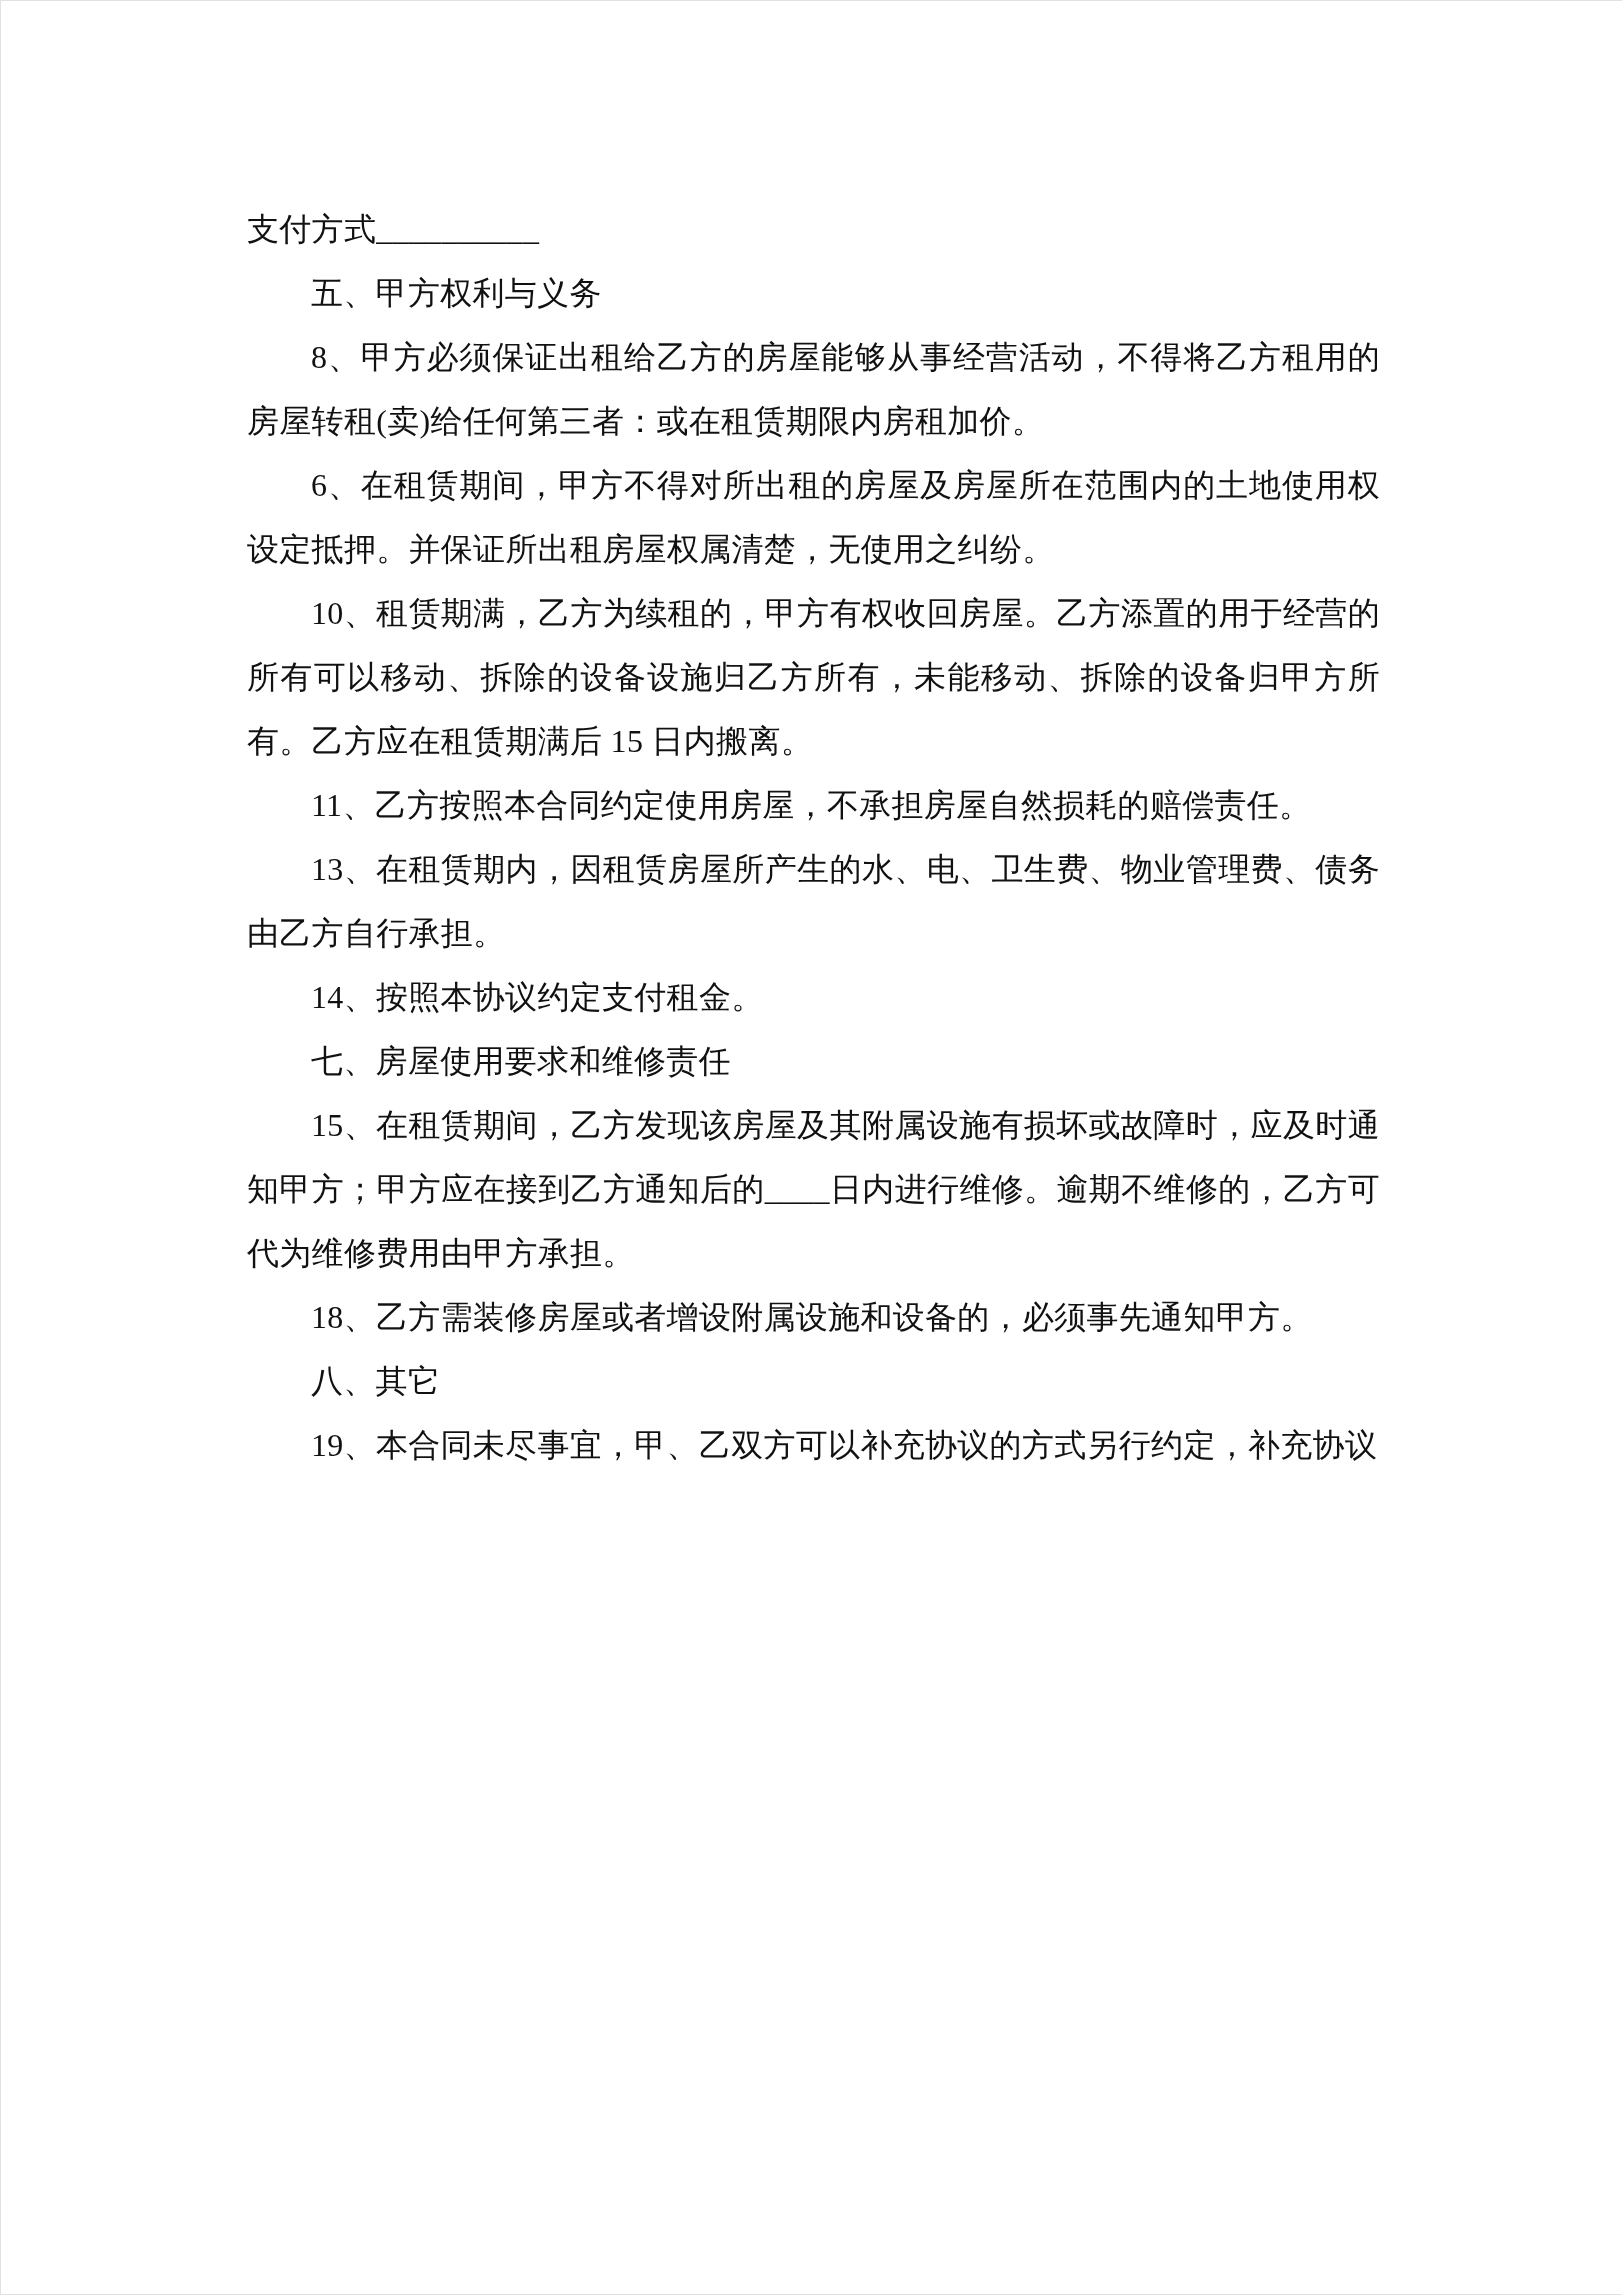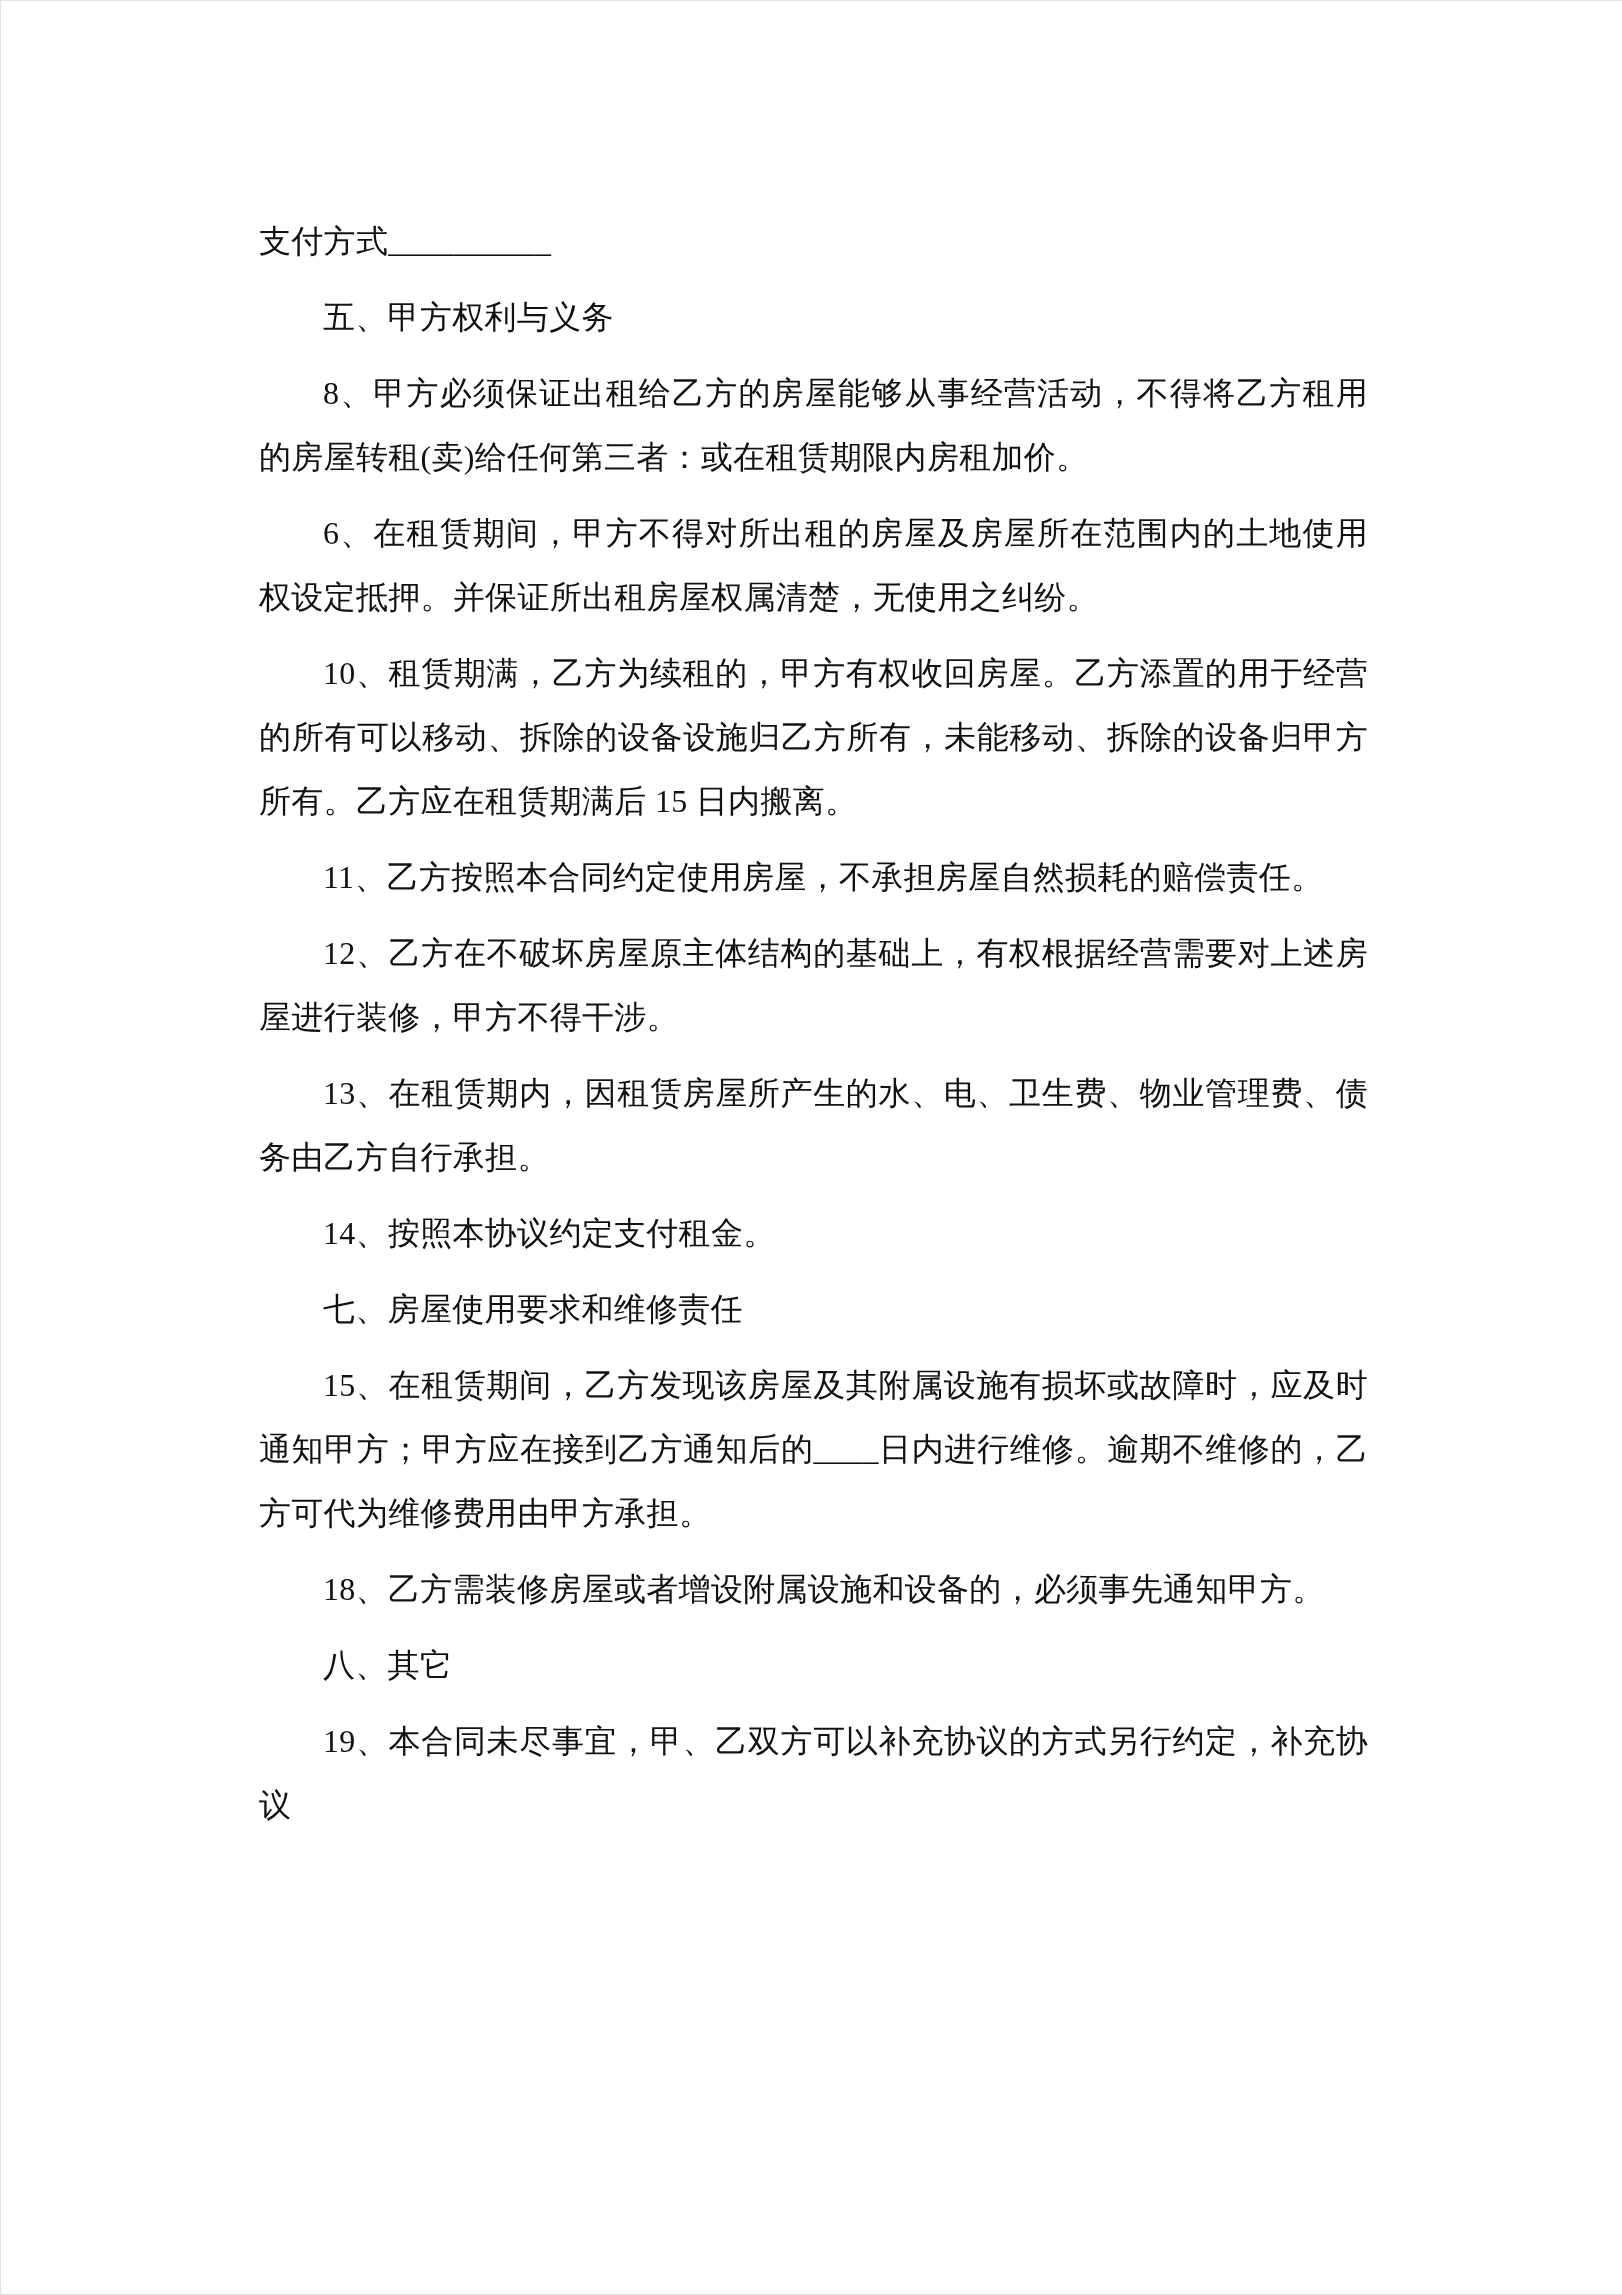--- a/index.html
+++ b/index.html
@@ -22,41 +22,40 @@
     position: absolute;
     left: 246px;
     top: 196px;
     width: 1133px;
     font-size: 32px;
     line-height: 64px;
     text-align: justify;
     letter-spacing: 0.3px;
   }
   .doc p {
-    margin: 12px;
+    margin: 0;
     padding: 0;
     word-break: break-all;
     font-family: Liberation Serif, serif;
   }
   .doc p.indent {
     text-indent: 64px; 
   }
 </style>
 </head>
 <body>
 
 <div class="page">
   <div class="doc">
     <p>支付方式__________</p>
     <p class="indent">五、甲方权利与义务</p>
     <p class="indent">8、甲方必须保证出租给乙方的房屋能够从事经营活动，不得将乙方租用的房屋转租(卖)给任何第三者：或在租赁期限内房租加价。</p>
     <p class="indent">6、在租赁期间，甲方不得对所出租的房屋及房屋所在范围内的土地使用权设定抵押。并保证所出租房屋权属清楚，无使用之纠纷。</p>
     <p class="indent">10、租赁期满，乙方为续租的，甲方有权收回房屋。乙方添置的用于经营的所有可以移动、拆除的设备设施归乙方所有，未能移动、拆除的设备归甲方所有。乙方应在租赁期满后 15 日内搬离。</p>
     <p class="indent">11、乙方按照本合同约定使用房屋，不承担房屋自然损耗的赔偿责任。</p>
-    <p class="indent">12、乙方在不破坏房屋原主体结构的基础上，有权根据经营需要对上述房屋进行装修，甲方不得干涉。</p>
     <p class="indent">13、在租赁期内，因租赁房屋所产生的水、电、卫生费、物业管理费、债务由乙方自行承担。</p>
     <p class="indent">14、按照本协议约定支付租金。</p>
     <p class="indent">七、房屋使用要求和维修责任</p>
     <p class="indent">15、在租赁期间，乙方发现该房屋及其附属设施有损坏或故障时，应及时通知甲方；甲方应在接到乙方通知后的____日内进行维修。逾期不维修的，乙方可代为维修费用由甲方承担。</p>
     <p class="indent">18、乙方需装修房屋或者增设附属设施和设备的，必须事先通知甲方。</p>
     <p class="indent">八、其它</p>
     <p class="indent">19、本合同未尽事宜，甲、乙双方可以补充协议的方式另行约定，补充协议</p>
   </div>
 </div>
 

